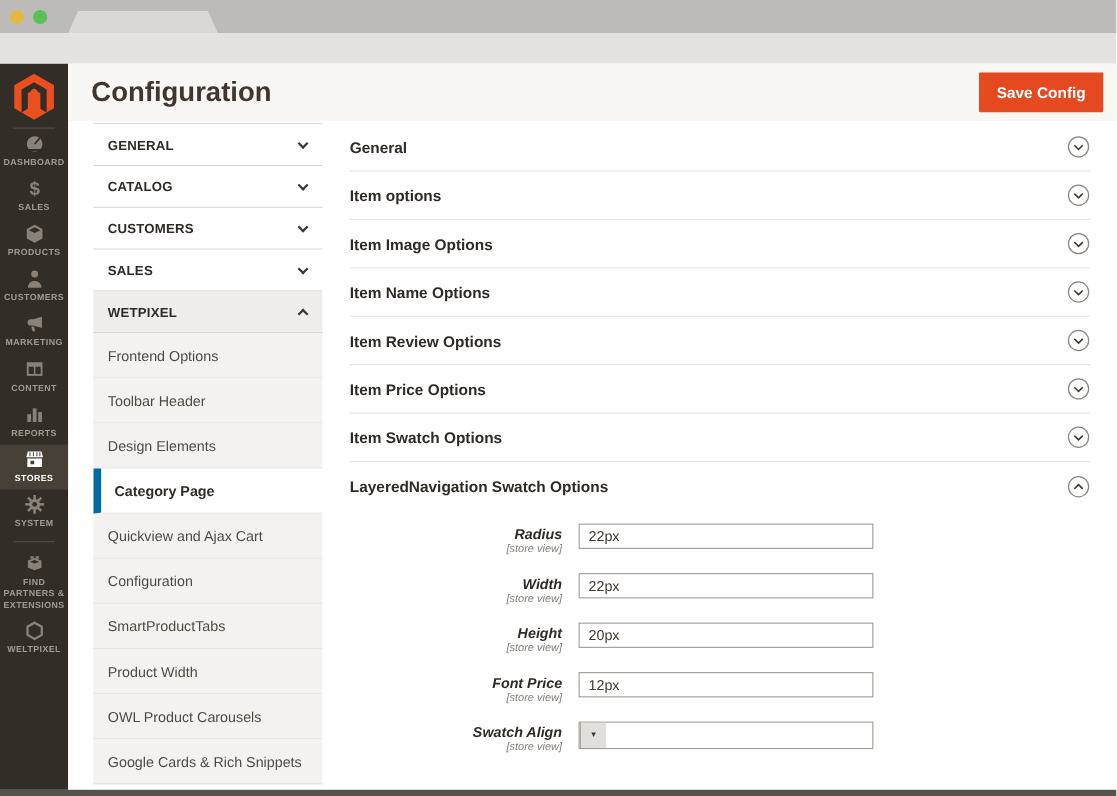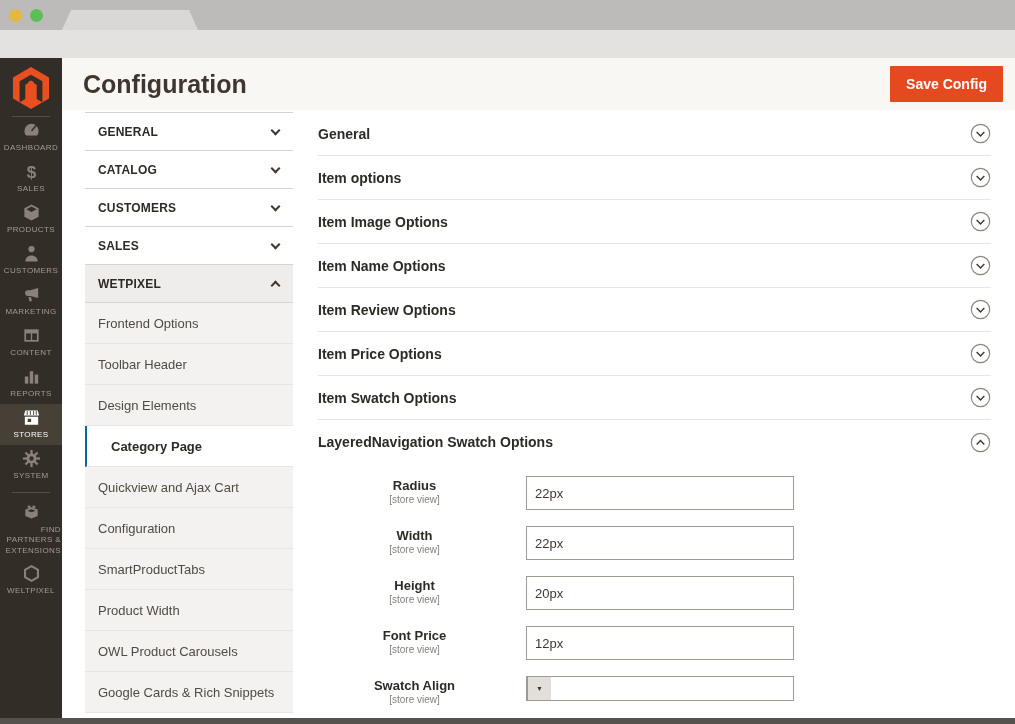--- a/index.html
+++ b/index.html
@@ -27,22 +27,22 @@
   
   .sidenav { width:62px; background:#332d28; flex-shrink:0; display:flex; flex-direction:column; }
   .logo { height:59px; display:flex; align-items:center; justify-content:center; position:relative; cursor:pointer; }
   .logo::after { content:''; position:absolute; left:12px; right:12px; bottom:0; height:1px; background:#544e47; }
   .snav-item {
     min-height:41px; padding:4px 1px; display:flex; flex-direction:column;
     align-items:center; justify-content:center; gap:3px; cursor:pointer;
   }
   .snav-item .icon { height:19px; color:#8a8279; display:flex; align-items:flex-end; }
   .snav-item .lbl {
-    font-size:8px; letter-spacing:.4px; text-align:right; line-height:1.3;
-    color:#a39c94; font-weight:normal;
+    font-size:8px; letter-spacing:.4px; text-align:center; line-height:1.3;
+    color:#a39c94; font-weight:bold;
   }
   .snav-item.active { background:#474037; }
   .snav-item.active .icon { color:#fff; }
   .snav-item.active .lbl { color:#fff; }
   .snav-divider { height:1px; background:#544e47; margin:6px 12px; flex-shrink:0; }
 
   
   .main { flex:1; background:#fff; position:relative; }
   .page-header { height:52px; background:#f8f7f4; display:flex; align-items:center; padding:0 12px 0 21px; }
   .page-title { font-size:25px; color:#41362f; }
@@ -64,41 +64,41 @@
   .acc-header.expanded { background:#efedeb; }
   .chev { width:7px; height:7px; border-right:2px solid #41362f; border-bottom:2px solid #41362f;
           transform:rotate(45deg); margin-top:-3px; }
   .chev.up { transform:rotate(-135deg); margin-top:3px; }
   .sub-item {
     height:41px; background:#f4f2f0; border-bottom:1px solid #e7e4e1;
     display:flex; align-items:center; padding-left:13px;
     font-size:13px; color:#514a44; cursor:pointer;
   }
   .sub-item.active {
-    background:#fff; border-left:2px solid #0369a1; padding-left:24px;
+    background:#fff; border-left:7px solid #0369a1; padding-left:12px;
     font-weight:bold; color:#2e2a25;
   }
 
   
   .sections { flex:1; margin-left:25px; margin-right:24px; }
   .section-row {
     height:44px; border-bottom:1px solid #e7e4e1;
     display:flex; align-items:center; justify-content:space-between; cursor:pointer;
   }
   .section-row.expanded { border-bottom:none; }
   .section-title { font-size:14px; font-weight:bold; color:#2e2a25; }
 
   
   .fields { margin-top:12px; }
   .field-row { display:flex; align-items:flex-start; margin-bottom:16px; }
-  .f-label { width:208px; text-align:center; padding-right:15px; flex-shrink:0; padding-top:3px; }
+  .f-label { width:208px; text-align:right; padding-right:15px; flex-shrink:0; padding-top:3px;font-style:italic; }
   .f-label .name  { display:block; font-size:13px; font-weight:bold; color:#2e2a25; line-height:1.15; }
   .f-label .scope { display:block; font-size:10px; color:#847e78; }
   .text-input {
-    width:268px; height:23px; border:1px solid #a19a93; padding:16px 8px;
+    width:268px; height:23px; border:1px solid #a19a93; padding:0 8px;
     font-size:13px; color:#41362f; font-family:"Liberation Sans", sans-serif; background:#fff;
   }
   .select-box {
     width:268px; height:25px; border:1px solid #a19a93; background:#fff;
     display:flex; align-items:stretch; cursor:pointer;
   }
   .select-box .val { flex:1; display:flex; align-items:center; padding-left:9px; font-size:13px; color:#41362f; }
   .select-box .arrow-seg {
     width:24px; background:#e2dfdb; border-left:1px solid #a19a93;
     display:flex; align-items:center; justify-content:center; font-size:7px; color:#3f3a35;

